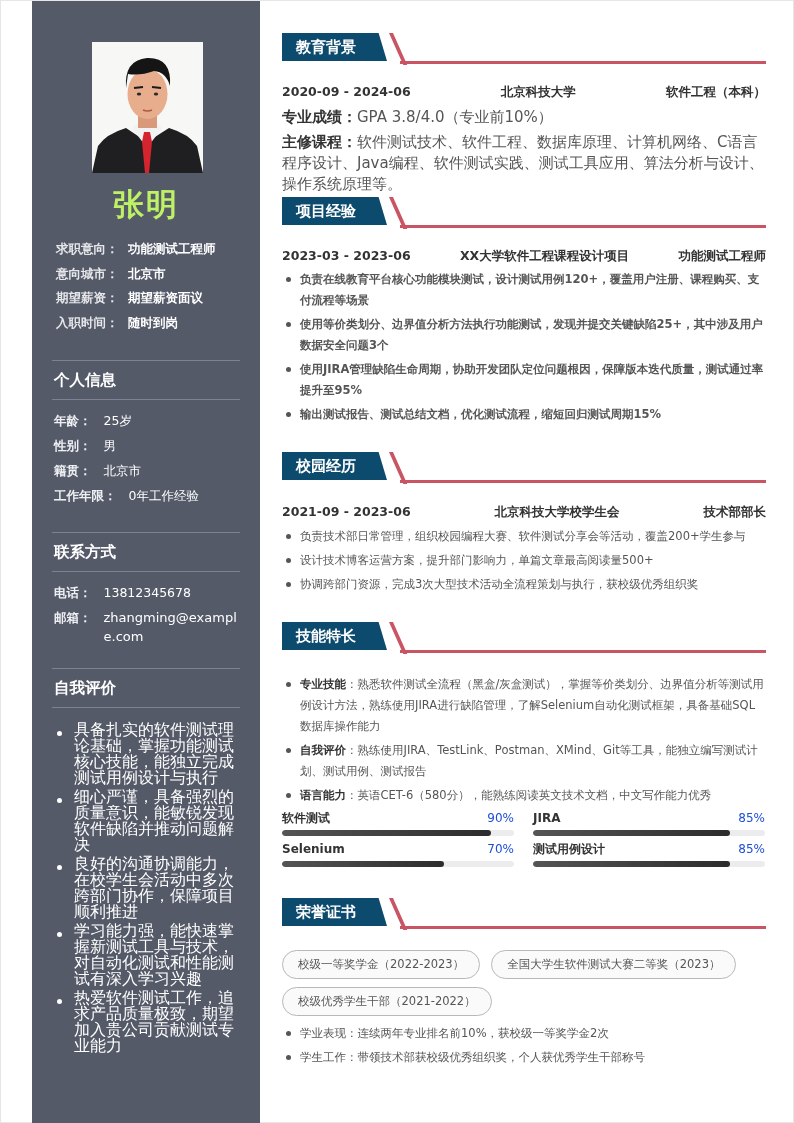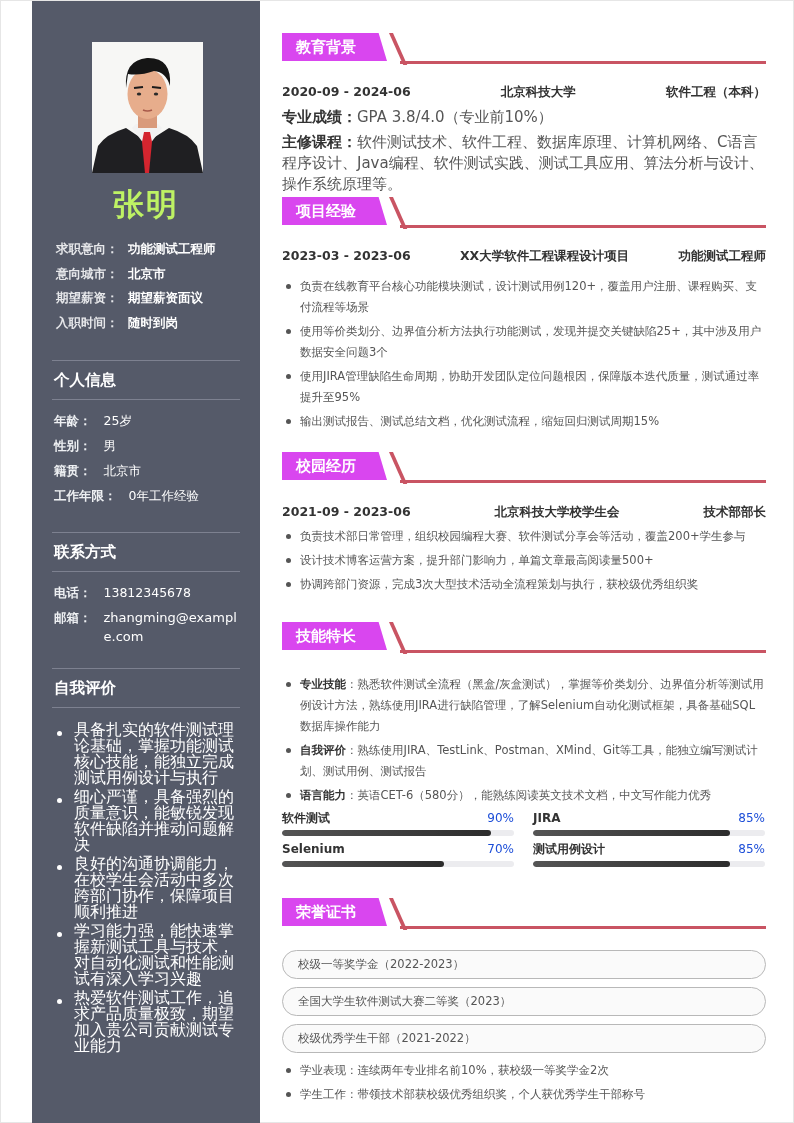--- a/index.html
+++ b/index.html
@@ -16,40 +16,40 @@
   .side-sec .rule { height: 1px; background: #7d8190; }
   .side-sec h3 { font-size: 15.5px; font-weight: bold; color: #fff; padding: 9px 0 8px 2px; }
   .plain { font-size: 12.5px; line-height: 25px; color: #fff; display: flex; padding-left: 2px; }
   .plain .k { font-weight: bold; color: #eef0f3; flex-shrink: 0; }
   .plain .v { padding-left: 12px; }
   .eval li { list-style: none; position: relative; padding-left: 22px; font-size: 16px; line-height: 16px; font-weight: normal; color: #fff; margin-bottom: 3px; }
   .eval li::before { content: ""; position: absolute; left: 5px; top: 9px; width: 5px; height: 5px; border-radius: 50%; background: #fff; }
 
   .main { position: absolute; left: 281px; top: 0; width: 484px; }
   .sec-head { position: relative; height: 32px; }
-  .sec-head .tab { position: absolute; left: 0; top: 0; height: 28px; width: 105px; background: #d946ef; color: #fff; font-size: 15px; font-weight: bold; line-height: 28px; padding-left: 14px;
+  .sec-head .tab { position: absolute; left: 0; top: 0; height: 28px; width: 105px; background: #0c4a6e; color: #fff; font-size: 15px; font-weight: bold; line-height: 28px; padding-left: 14px;
                    clip-path: polygon(0 0, 92% 0, 100% 100%, 0 100%); }
   .sec-head .slash { position: absolute; left: 107px; top: 0; width: 4px; height: 32px; background: #c95463; transform: skewX(24deg); transform-origin: top left; }
   .sec-head .line { position: absolute; left: 118px; right: 0; top: 28px; height: 3px; background: #c95463; }
   .row3 { display: flex; justify-content: space-between; font-size: 12.5px; font-weight: bold; color: #333; line-height: 20px; }
   .row3 .c { flex: 1; text-align: center; }
   .row3 .l, .row3 .r { flex-shrink: 0; }
   .para { font-size: 15px; line-height: 21px; color: #555; }
   .para b { color: #333; }
   ul.bl { list-style: none; }
   ul.bl li { position: relative; padding-left: 18px; font-size: 11.5px; line-height: 21px; color: #555; margin-bottom: 3px; }
   ul.bl li::before { content: ""; position: absolute; left: 4px; top: 8px; width: 5px; height: 5px; border-radius: 50%; background: #555; }
   ul.bl li b { color: #333; }
   .bars { display: grid; grid-template-columns: 232px 232px; column-gap: 19px; row-gap: 4px; }
   .bar .top { display: flex; justify-content: space-between; font-size: 12px; line-height: 18px; }
   .bar .top .n { font-weight: bold; color: #333; }
   .bar .top .p { color: #1d4ed8; }
   .bar .track { height: 6px; background: #ececef; border-radius: 3px; margin-top: 3px; overflow: hidden; }
   .bar .fill { height: 6px; border-radius: 3px; background: linear-gradient(90deg, #555 0%, #2c2c2c 100%); }
-  .chips { display: flex; flex-wrap: wrap; gap: 8px 11px; flex-direction: column; }
+  .chips { display: flex; flex-wrap: wrap; gap: 8px 11px; }
   .chip { border: 1px solid #b8b8b8; border-radius: 15px; font-size: 11.5px; color: #555; padding: 0 15px; height: 29px; line-height: 27px; background: #fafafa; }
 </style>
 </head>
 <body>
 
 <div class="page">
 
   <aside class="sidebar">
     <div class="photo">
       <svg width="111" height="131" viewBox="0 0 111 131">
@@ -159,21 +159,21 @@
       <div class="sec-head">
         <div class="tab">项目经验</div>
         <div class="slash"></div>
         <div class="line"></div>
       </div>
       <div class="row3" style="margin-top:17px;">
         <span class="l">2023-03 - 2023-06</span>
         <span class="c">XX大学软件工程课程设计项目</span>
         <span class="r">功能测试工程师</span>
       </div>
-      <ul class="bl" style="margin-top:10px;">
+      <ul class="bl" style="margin-top:3px;font-weight:bold;">
         <li>负责在线教育平台核心功能模块测试，设计测试用例120+，覆盖用户注册、课程购买、支付流程等场景</li>
         <li>使用等价类划分、边界值分析方法执行功能测试，发现并提交关键缺陷25+，其中涉及用户数据安全问题3个</li>
         <li>使用JIRA管理缺陷生命周期，协助开发团队定位问题根因，保障版本迭代质量，测试通过率提升至95%</li>
         <li>输出测试报告、测试总结文档，优化测试流程，缩短回归测试周期15%</li>
       </ul>
     </section>
 
     <section style="position:absolute;top:451px;left:0;width:484px;">
       <div class="sec-head">
         <div class="tab">校园经历</div>

